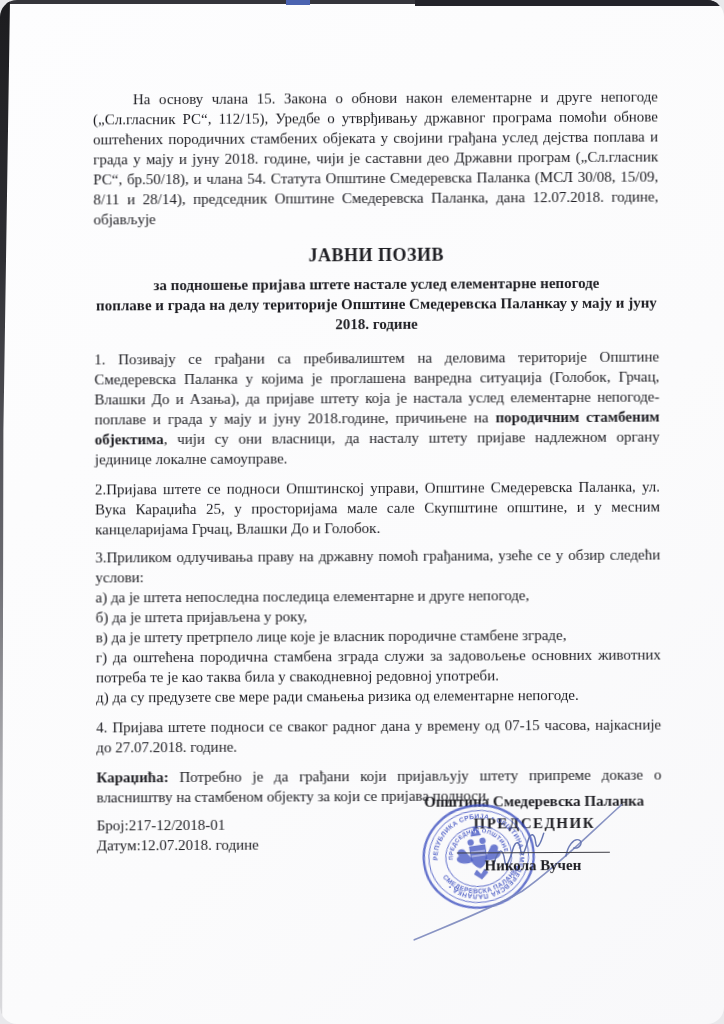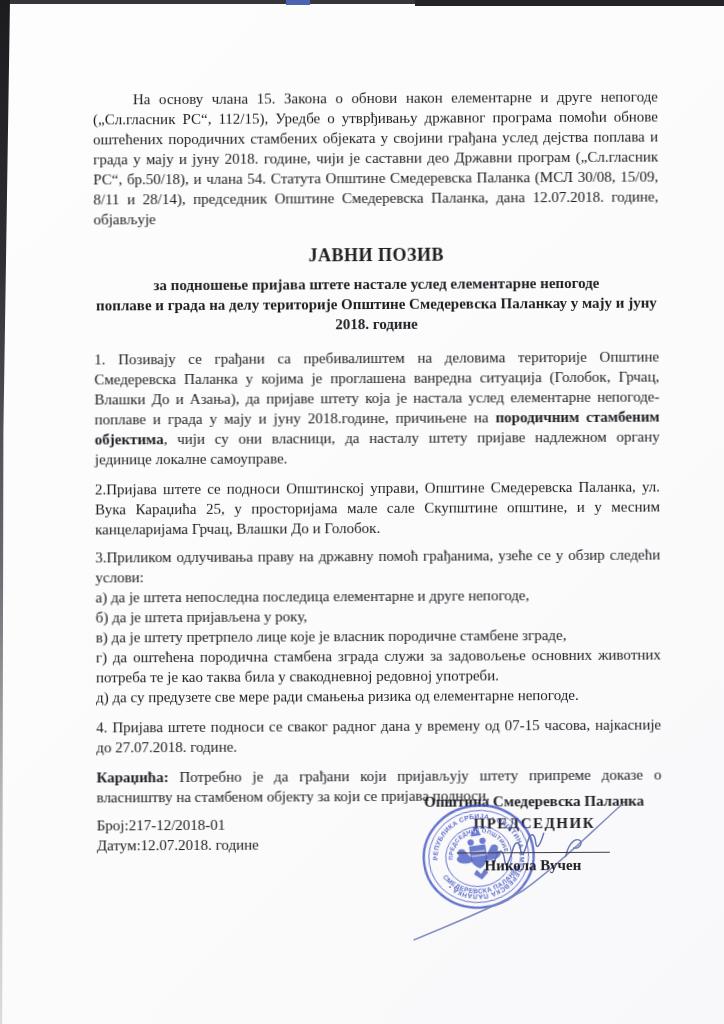--- a/index.html
+++ b/index.html
@@ -1,17 +1,17 @@
 <!DOCTYPE html>
 <html style="--seal-ink: #3c4fc0;"><head>
 <meta charset="utf-8">
 <style>
   html,body{margin:0;padding:0;width:724px;height:1024px;overflow:hidden;background:#e9e9ec;}
   .page{position:relative;width:724px;height:1024px;background:linear-gradient(135deg,#fdfdfe 0%,#fbfbfc 60%,#f8f8fa 100%);overflow:hidden;
-        font-family:"Liberation Serif","DejaVu Serif",serif;color:#1d1d22;}
+        font-family:"Liberation Serif","DejaVu Serif",serif;color:#1d1d22;border-radius:17px;}
   
   .edge-top{position:absolute;top:0;left:0;width:724px;height:4px;background:#35353b;z-index:9;}
   .edge-top::after{content:"";position:absolute;left:415px;right:0;top:0;height:6px;background:#23232a;}
   .edge-top::before{content:"";position:absolute;left:286px;width:24px;top:0;height:5px;background:#4b63b0;}
   .edge-left{position:absolute;left:0;top:0;width:10px;height:1024px;z-index:9;
         background:linear-gradient(180deg,#1c1c1f 0%,#2e2e33 25%,#6a6a70 55%,#b9b9bd 78%,#dcdcdf 100%);
         clip-path:polygon(0 0,100% 0,34% 42%,22% 100%,0 100%);}
   .sheet{position:absolute;inset:0;transform:rotate(-0.3deg);transform-origin:380px 500px;}
   
   .content{position:absolute;left:95px;top:88px;width:565px;font-size:15px;line-height:20px;text-align:justify;

